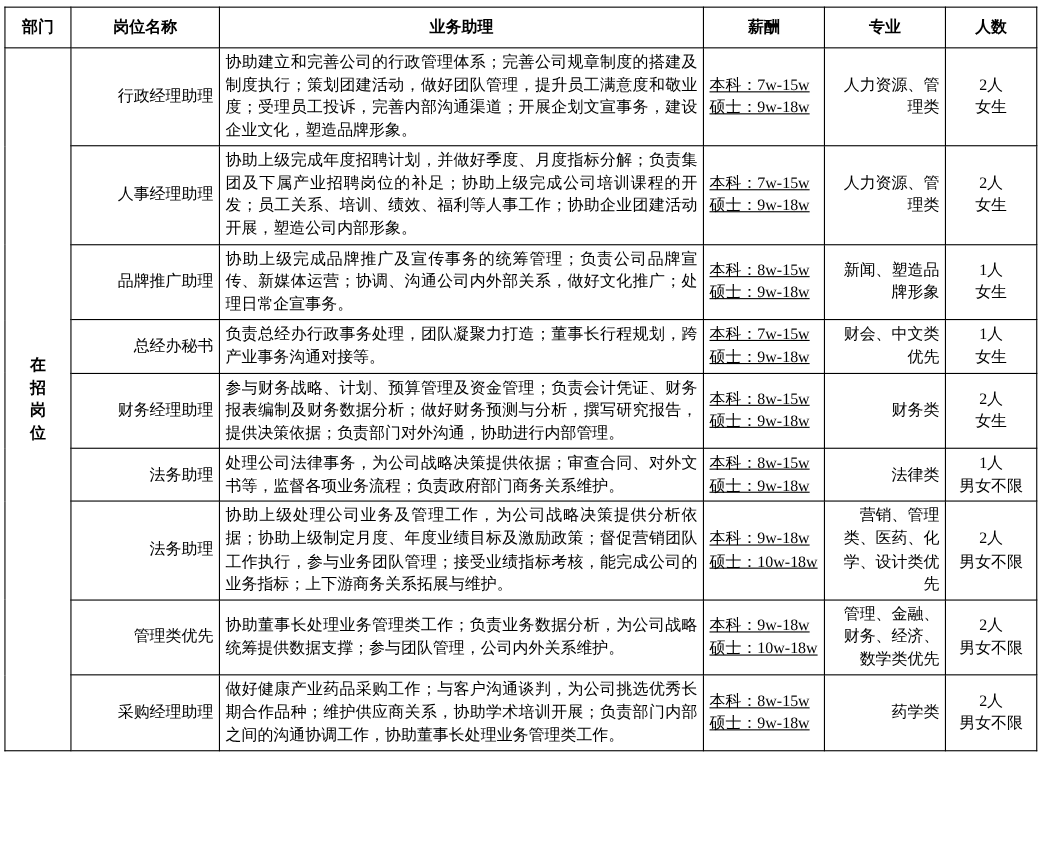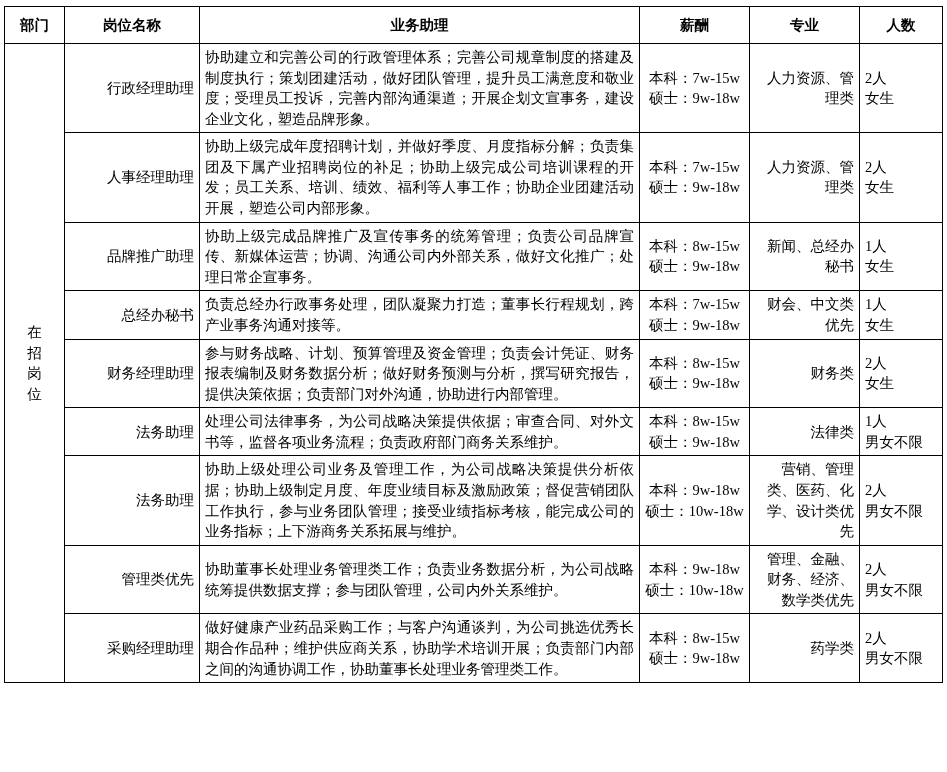--- a/index.html
+++ b/index.html
@@ -42,53 +42,54 @@
   
   col.c-dept  { width: 60px; }
   col.c-title { width: 135px; }
   col.c-duty  { width: 440px; }
   col.c-pay   { width: 110px; }
   col.c-major { width: 110px; }
   col.c-count { width: 83px; }
 
   td.dept {
     text-align: center;
-    font-weight: normal;
+    font-weight: bold;
     font-size: 15px;
     line-height: 1.5;
     letter-spacing: 1px;
     padding: 0 10px;
   }
   td.dept .vert {
     display: block;
     width: 1em;
     margin: 0 auto;
     word-break: break-all;
   }
   td.title {
     text-align: right;
   }
   td.duty {
     text-align: justify;
     text-justify: inter-ideograph;
     padding: 5px 6px;
   }
   td.pay {
-    text-align: center;
+    text-align: left;
     white-space: nowrap;
     padding-left: 8px;
     line-height: 1.5;
+    text-decoration: underline;
   }
   td.pay .line { display: block; }
   td.major {
     text-align: right;
     line-height: 1.5;
   }
   td.count {
-    text-align: left;
+    text-align: center;
     line-height: 1.5;
   }
   td.count .line { display: block; }
 </style>
 </head>
 <body>
 
 <div class="sheet">
   <table class="jobs">
     <colgroup>
@@ -139,21 +140,21 @@
           <span class="line">女生</span>
         </td>
       </tr>
       <tr>
         <td class="title">品牌推广助理</td>
         <td class="duty">协助上级完成品牌推广及宣传事务的统筹管理；负责公司品牌宣传、新媒体运营；协调、沟通公司内外部关系，做好文化推广；处理日常企宣事务。</td>
         <td class="pay">
           <span class="line">本科：8w-15w</span>
           <span class="line">硕士：9w-18w</span>
         </td>
-        <td class="major">新闻、总经办秘书</td>
+        <td class="major">新闻、塑造品牌形象</td>
         <td class="count">
           <span class="line">1人</span>
           <span class="line">女生</span>
         </td>
       </tr>
       <tr>
         <td class="title">总经办秘书</td>
         <td class="duty">负责总经办行政事务处理，团队凝聚力打造；董事长行程规划，跨产业事务沟通对接等。</td>
         <td class="pay">
           <span class="line">本科：7w-15w</span>

